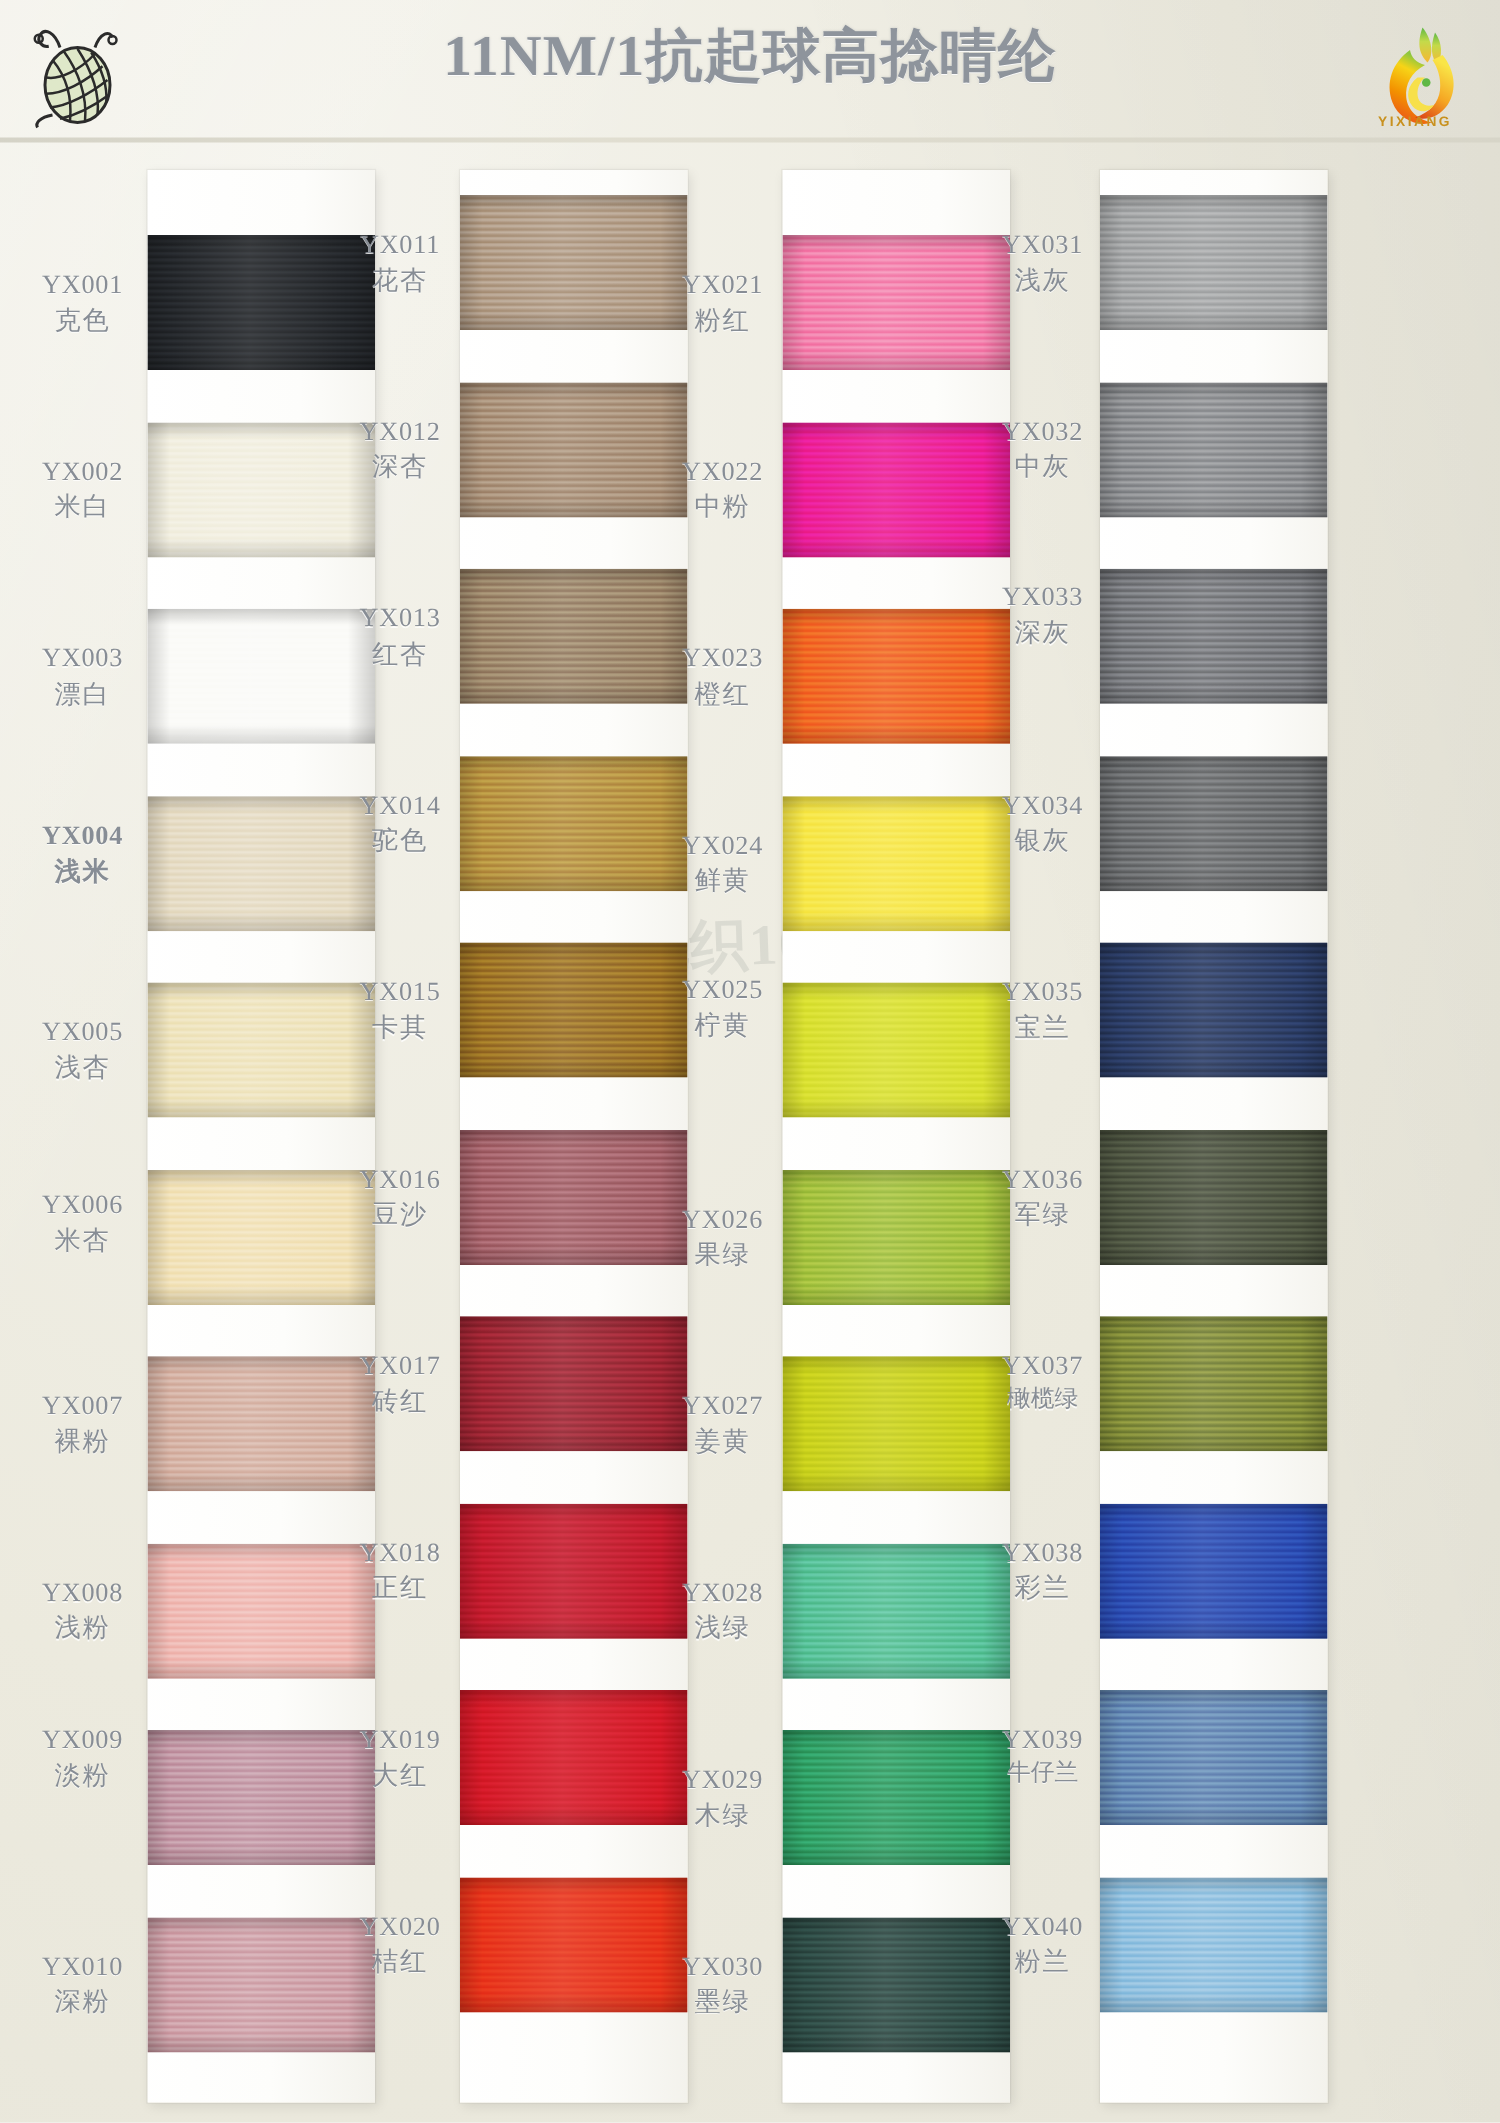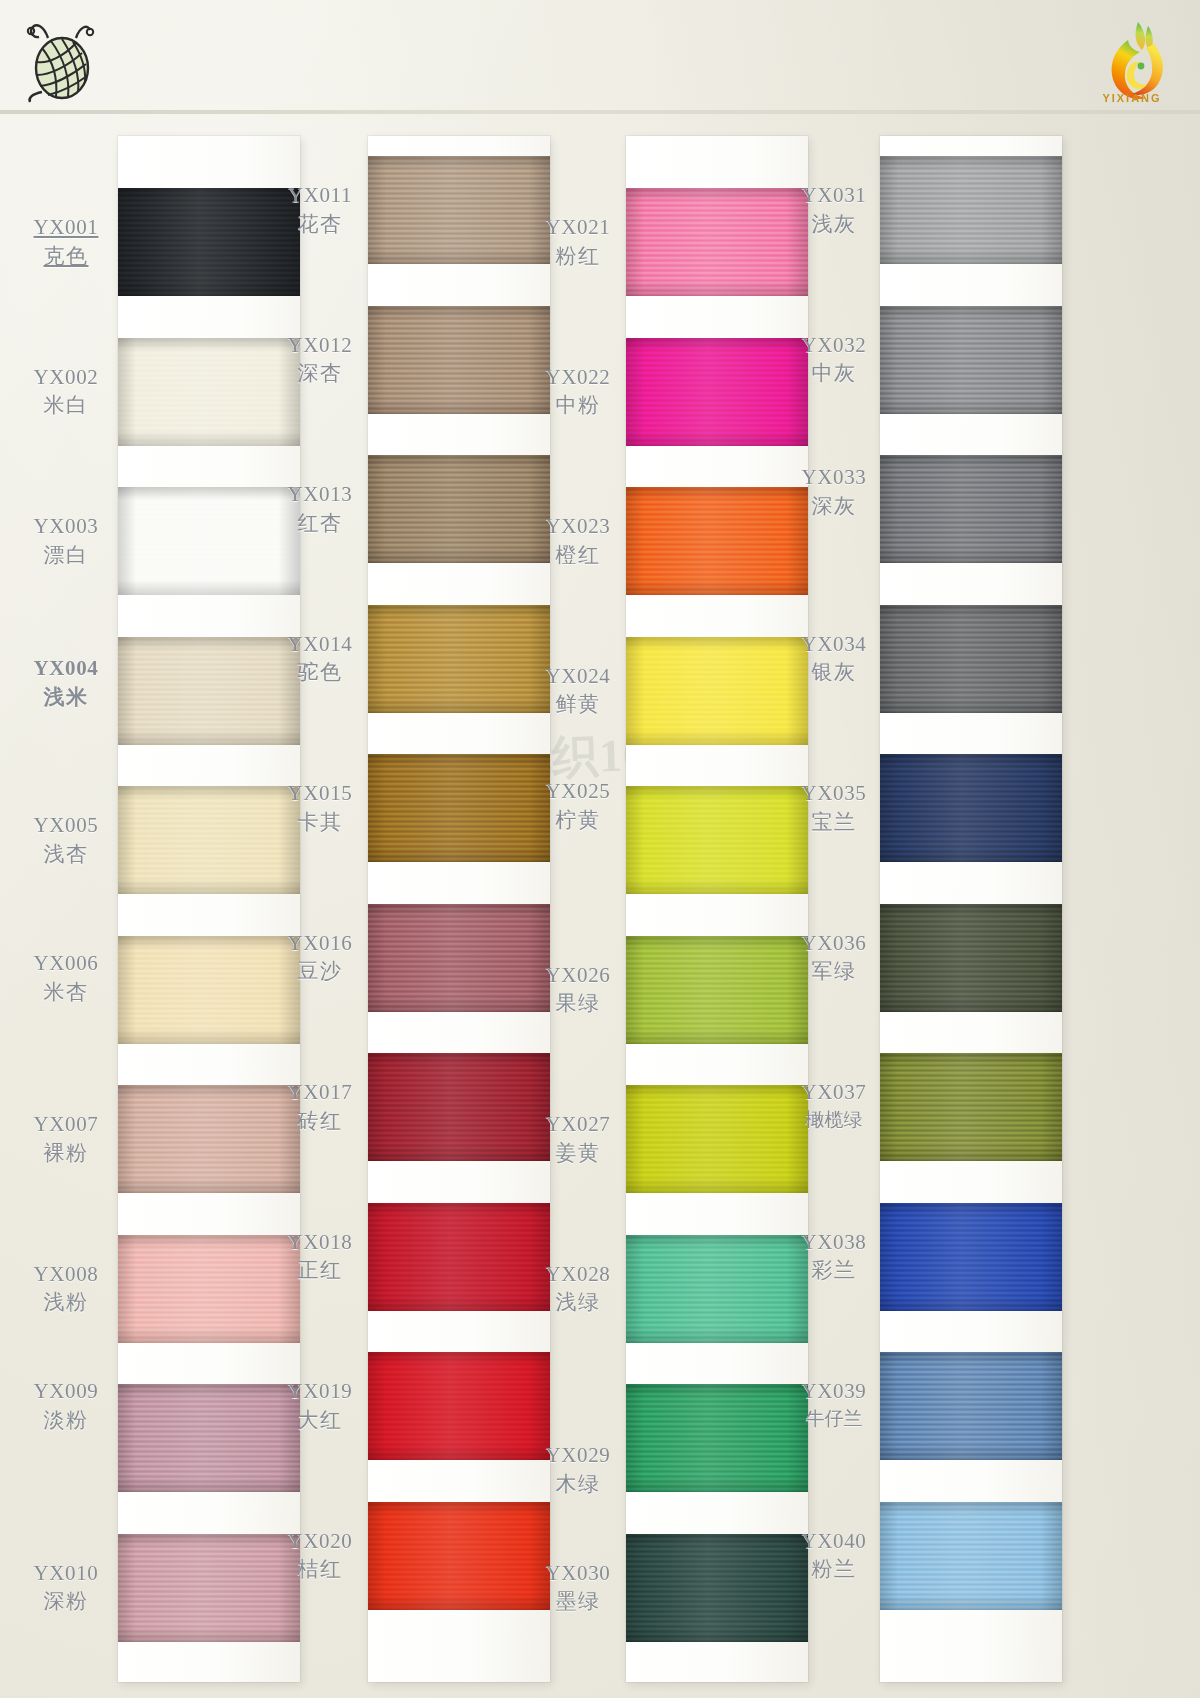--- a/index.html
+++ b/index.html
@@ -178,33 +178,34 @@
     </defs>
     <path d="M54 8 C49 22 52 30 58 36 C63 30 62 18 54 8 Z" fill="url(#fl3)"></path>
     <path d="M64 12 C60 24 61 32 66 38 C70 31 70 20 64 12 Z" fill="url(#fl3)"></path>
     <path d="M44 26 C30 36 24 52 30 68 C35 81 50 88 62 84 C50 82 42 74 41 64 C40 53 45 44 56 38 C49 36 45 32 44 26 Z" fill="url(#fl1)"></path>
     <path d="M70 30 C80 42 82 58 74 70 C68 79 57 83 48 80 C60 76 67 68 68 58 C69 48 66 40 62 34 Z" fill="url(#fl2)"></path>
     <path d="M50 48 C42 54 40 64 46 71 C51 77 60 76 63 70 C56 72 50 68 50 61 C50 56 52 51 56 48 Z" fill="#f7e04a"></path>
     <circle cx="57" cy="52" r="3.4" fill="#5fb845"></circle>
   </svg>
   <div id="brand-name">YIXIANG</div>
 
+  <div id="title">11NM/1抗起球高捻晴纶</div>
   <div id="header-rule"></div>
 </div>
 
 <div id="watermark">毛织100</div>
 
 <div class="column col0">
   <div class="spine"></div>
 <div class="swatch" style="top: 52px;">
       <div class="body" style="background: rgb(35, 38, 42);"></div>
       <div class="threads"></div>
       <div class="shade"></div>
     </div>
-    <div class="label" style="top: 78px; text-decoration: underline;">
+    <div class="label" style="top: 78px;">
       <span class="code">YX001</span>
       <span class="cname">克色</span>
     </div>
     <div class="swatch" style="top: 201.5px;">
       <div class="body" style="background: rgb(242, 239, 224);"></div>
       <div class="threads"></div>
       <div class="shade"></div>
     </div>
     <div class="label" style="top: 227.5px;">
       <span class="code">YX002</span>
@@ -448,21 +449,21 @@
     </div>
     <div class="label" style="top: 1124.5px;">
       <span class="code">YX028</span>
       <span class="cname">浅绿</span>
     </div>
     <div class="swatch" style="top: 1248px;">
       <div class="body" style="background: rgb(47, 159, 100);"></div>
       <div class="threads"></div>
       <div class="shade"></div>
     </div>
-    <div class="label" style="top: 1274px; margin-top: 32px;">
+    <div class="label" style="top: 1274px;">
       <span class="code">YX029</span>
       <span class="cname">木绿</span>
     </div>
     <div class="swatch" style="top: 1397.5px;">
       <div class="body" style="background: rgb(45, 74, 68);"></div>
       <div class="threads"></div>
       <div class="shade"></div>
     </div>
     <div class="label" style="top: 1423.5px;">
       <span class="code">YX030</span>

